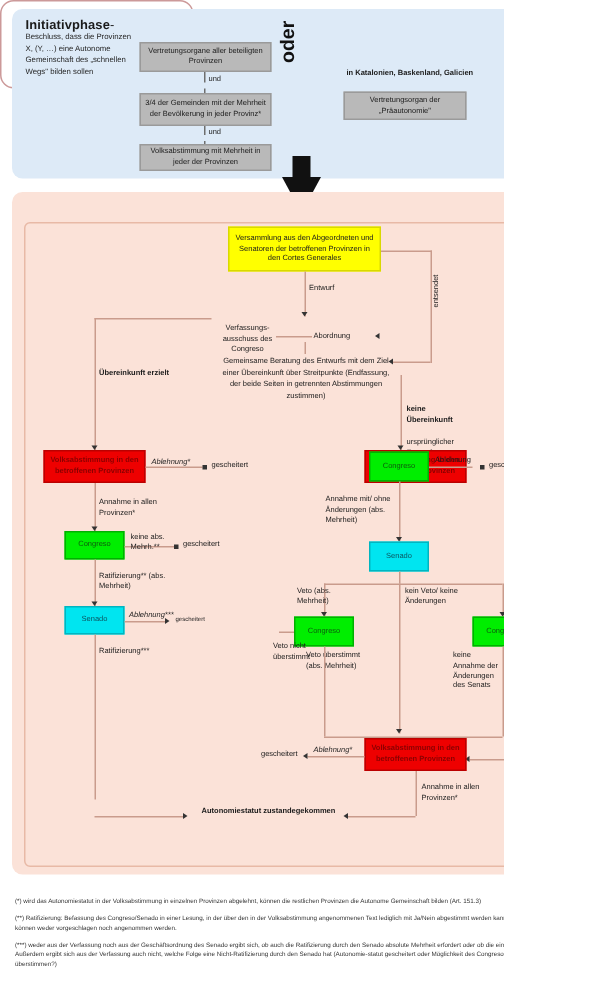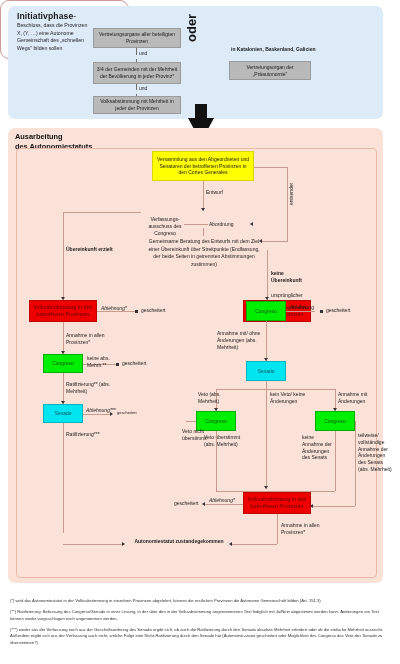--- a/index.html
+++ b/index.html
@@ -1,17 +1,17 @@
 <!DOCTYPE html>
 <html><head>
 <meta charset="utf-8">
 <style>
   html,body{margin:0;padding:0;background:#ffffff;}
   body{width:400px;height:664px;position:relative;font-family:"Liberation Sans",sans-serif;-webkit-font-smoothing:none;}
-  .stage{position:relative;width:400px;height:664px;overflow:hidden;}
+  .stage{position:relative;width:336px;height:664px;overflow:hidden;}
 
   
   .panel-init{
     position:absolute;left:8px;top:6px;width:375px;height:113px;
     background:#ddeaf7;border-radius:7px;
   }
   .panel-work{
     position:absolute;left:8px;top:128px;width:375px;height:455px;
     background:#fbe2d8;border-radius:7px;
   }
@@ -90,24 +90,20 @@
 
   <div class="oder">oder</div>
 
   <div class="lbl b" style="left:231px;top:46px;">in Katalonien, Baskenland, Galicien</div>
   <div class="box gray" style="left:229px;top:61px;width:82px;height:19px;">Vertretungsorgan der „Präautonomie"</div>
 
   <div class="bigstem"></div>
   <div class="bigarrow"></div>
 
   <div class="panel-work"></div>
-  <div class="h-work">
-    <span>Ausarbeitung</span><br>
-    <span>des Autonomiestatuts</span>
-  </div>
   <div class="inner-box"></div>
 
   <div class="box yellow" style="left:152px;top:151px;width:102px;height:30px;">Versammlung aus den Abgeordneten und Senatoren der betroffenen Provinzen in den Cortes Generales</div>
 
   <div class="vline pink" style="left:203px;top:181px;height:30px;"></div>
   <div class="arrow-d" style="left:200.5px;top:208px;"></div>
   <div class="lbl" style="left:206px;top:189px;">Entwurf</div>
 
   <div class="lbl vert" style="left:288px;top:205px;">entsendet</div>
   <div class="hline pink" style="left:254px;top:167px;width:34px;"></div>

